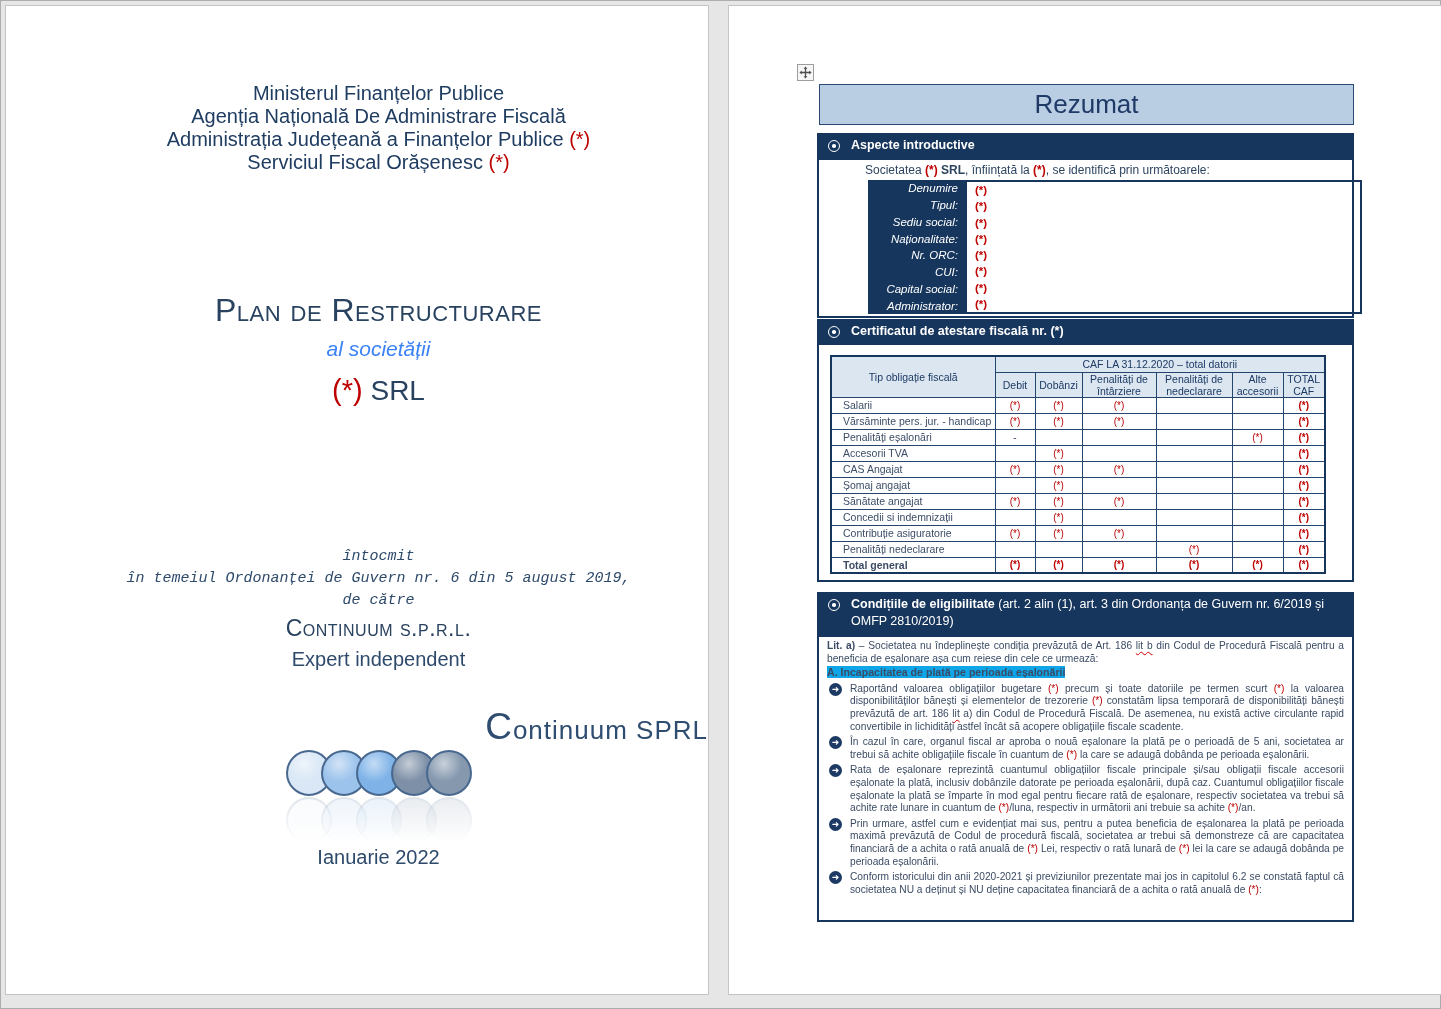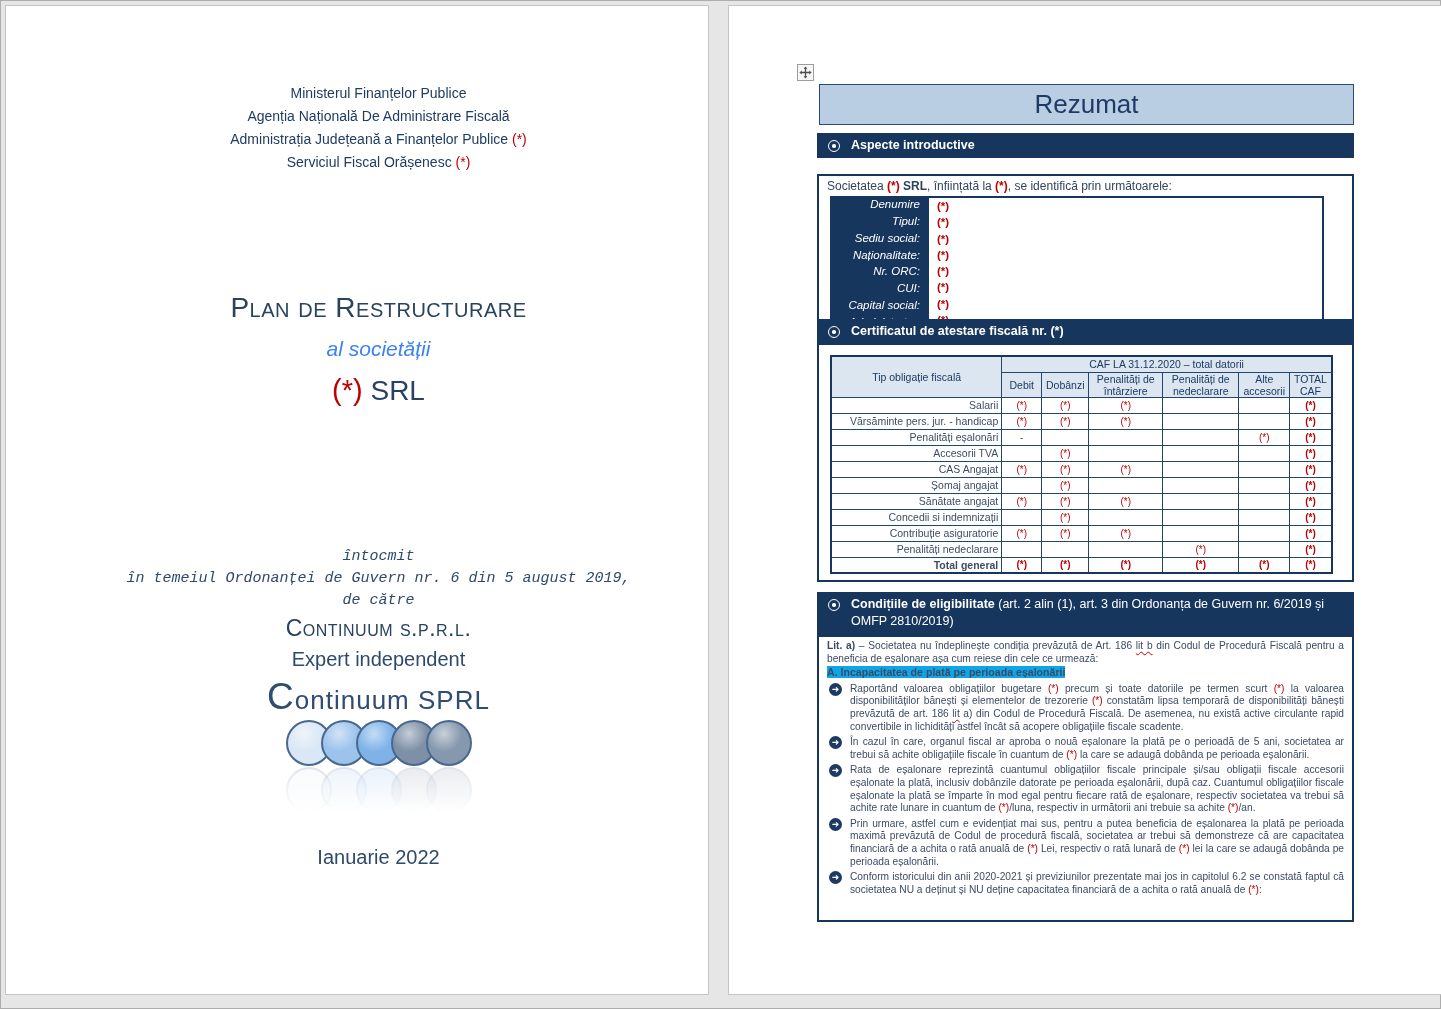--- a/index.html
+++ b/index.html
@@ -4,64 +4,64 @@
 <style>
   html,body{margin:0;padding:0;}
   body{width:1441px;height:1009px;background:#e9e9e9;font-family:"Liberation Sans","DejaVu Sans",sans-serif;position:relative;overflow:hidden;}
   #canvas{position:absolute;inset:0;background:#e6e6e6;border:1px solid #adadad;box-sizing:border-box;}
   .page{position:absolute;top:4px;height:990px;background:#fff;border:1px solid #c4c4c4;box-sizing:border-box;}
   #page-left{left:4px;width:704px;}
   #page-right{left:727px;width:796px;}
 
   
   .lp-block{position:absolute;left:43px;right:0;text-align:center;color:#1f3c61;}
-  .auth-lines{top:76px;font-size:14px;line-height:23px;}
-  .doc-main-title{top:286px;font-size:28px;font-variant:small-caps;letter-spacing:.5px;color:#28425f;}
+  .auth-lines{top:76px;font-size:20px;line-height:23px;}
+  .doc-main-title{top:286px;font-size:32px;font-variant:small-caps;letter-spacing:.5px;color:#28425f;}
   .doc-sub{top:331px;font-size:21px;font-style:italic;color:#3b82f6;}
   .company-line{top:368px;font-size:28px;color:#28425f;}
   .company-line .red{font-size:29px;}
   .byline{top:540px;font-size:15px;line-height:22px;font-style:italic;color:#2e4a6b;font-family:Liberation Mono, monospace;}
   .firm{top:609px;font-size:23px;font-variant:small-caps;letter-spacing:.5px;color:#28425f;}
   .firm-role{top:642px;font-size:20px;color:#2e4a6b;}
-  .logo-wrap{top:670px;}
+  .logo-wrap{top:700px;text-align:right;}
   .logo-text{font-size:26px;color:#2f4d71;letter-spacing:1px;}
   .logo-text .big-c{font-size:37px;}
   .logo-circles{position:relative;width:186px;height:104px;margin:2px auto 0;}
   .circle{position:absolute;top:0;width:42px;height:42px;border:2px solid #48688f;border-radius:50%;}
   .circle.refl{top:47px;opacity:.35;transform:scaleY(-1);}
   .refl-fade{position:absolute;left:-8px;right:-8px;top:47px;height:57px;background:linear-gradient(rgba(255,255,255,.5),#fff 80%);}
   .date-line{top:840px;font-size:20px;color:#2e4a6b;}
 
   
   .move-handle{position:absolute;left:68px;top:58px;width:17px;height:17px;background:#f6f6f6;border:1px solid #9d9d9d;box-sizing:border-box;display:flex;align-items:center;justify-content:center;}
   #rezumat-box{position:absolute;left:90px;top:78px;width:535px;height:41px;background:#b9cde3;border:1px solid #2a4a74;box-sizing:border-box;text-align:center;font-size:26px;line-height:38px;color:#1f3a66;}
   .sec-bar{position:absolute;left:88px;width:537px;background:#17365d;color:#fff;font-weight:bold;font-size:12.5px;box-sizing:border-box;padding:4px 8px 3px 34px;line-height:17px;}
   .sec-bar .sec-dot{position:absolute;left:11px;top:7px;display:inline-block;width:10px;height:10px;border:1.5px solid #fff;border-radius:50%;}
   .sec-dot::after{content:'';position:absolute;left:3px;top:3px;width:3.5px;height:3.5px;background:#fff;border-radius:50%;}
   .sec-box{position:absolute;left:88px;width:537px;background:#fff;border:2px solid #17365d;box-sizing:border-box;}
   #bar-intro{top:127px;height:25px;}
-  #box-intro{top:168px;height:160px;}
+  #box-intro{top:152px;height:160px;padding-left:38px;}
   #bar-caf{top:313px;height:25px;}
   #box-caf{top:337px;height:239px;}
   #bar-elig{top:586px;height:44px;}
   #box-elig{top:629px;height:287px;overflow:hidden;}
 
   .intro-lead{margin:3px 0 3px 8px;font-size:12px;color:#2e4560;}
   .id-table{display:flex;width:494px;height:134px;margin-left:11px;}
   .id-labels{width:97px;background:#17365d;display:flex;flex-direction:column;justify-content:space-around;box-sizing:border-box;}
   .id-label{font-size:11.5px;font-style:italic;color:#fff;text-align:right;padding-right:7px;white-space:nowrap;}
   .id-values{flex:1;border:2px solid #17365d;box-sizing:border-box;display:flex;flex-direction:column;justify-content:space-around;padding-left:8px;}
   .id-value{font-size:11.5px;}
 
   table.caf{border-collapse:collapse;table-layout:fixed;margin:10px 0 0 11px;border:2px solid #17365d;font-size:10.5px;color:#3c4c66;}
   table.caf th,table.caf td{border:1px solid #24466e;padding:0 3px;box-sizing:border-box;overflow:hidden;}
   table.caf th{background:#dce6f1;color:#1c3a63;font-weight:normal;font-size:10.5px;line-height:12px;height:16px;text-align:center;}
   table.caf th.col0{width:164px;}
   table.caf td{height:16px;}
-  table.caf td.lbl{text-align:right;padding-left:18px;white-space:nowrap;}
+  table.caf td.lbl{text-align:left;padding-left:11px;white-space:nowrap;}
   table.caf td.val{text-align:center;font-size:10px;}
 
   .elig-body{padding:3px 8px 0 8px;font-size:10.2px;line-height:12.6px;color:#3b4b64;text-align:justify;}
   .elig-para{margin:0 0 1px 0;}
   .hl-line{margin:0 0 2px 0;}
   .hl-line .hl{background:#0ea5e9;font-weight:bold;font-size:10.6px;}
   .bullet{display:flex;margin-top:3px;}
   .bullet-arrow{flex:0 0 13px;height:13px;border-radius:50%;background:#1c3a63;color:#fff;font-size:9px;line-height:13px;text-align:center;margin:0 8px 0 2px;}
   .bullet-text{flex:1;text-align:justify;}
 

